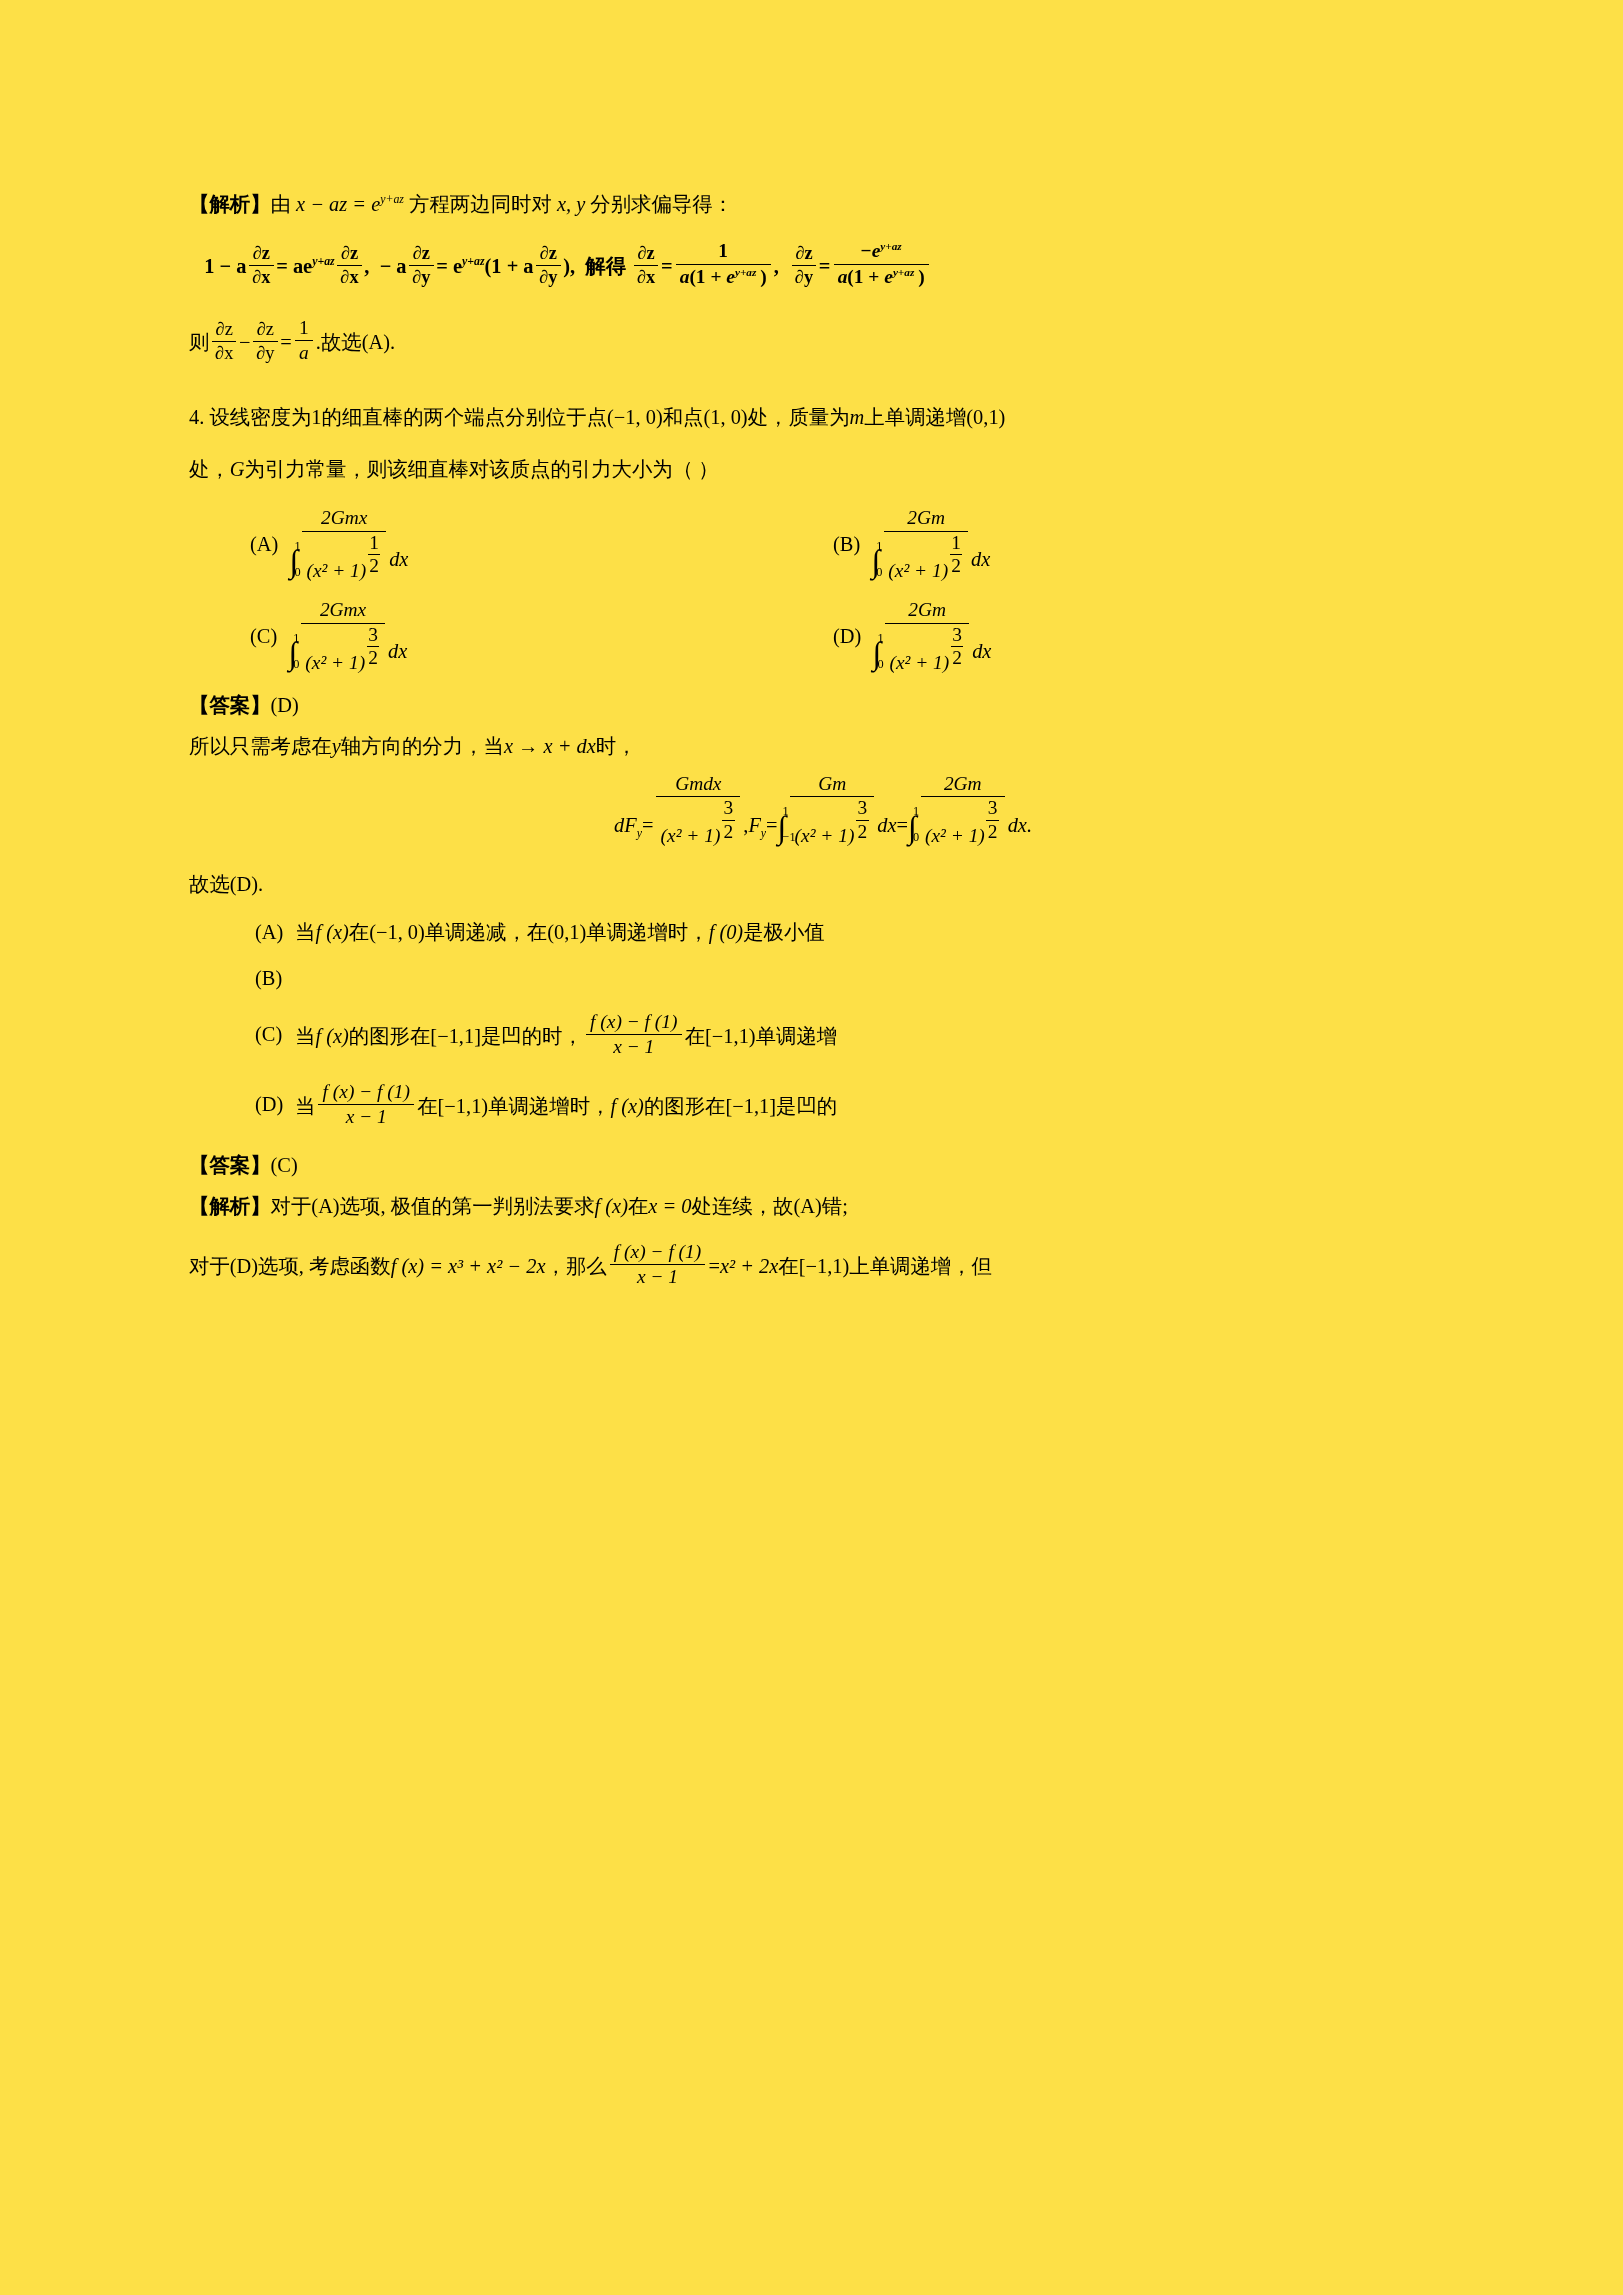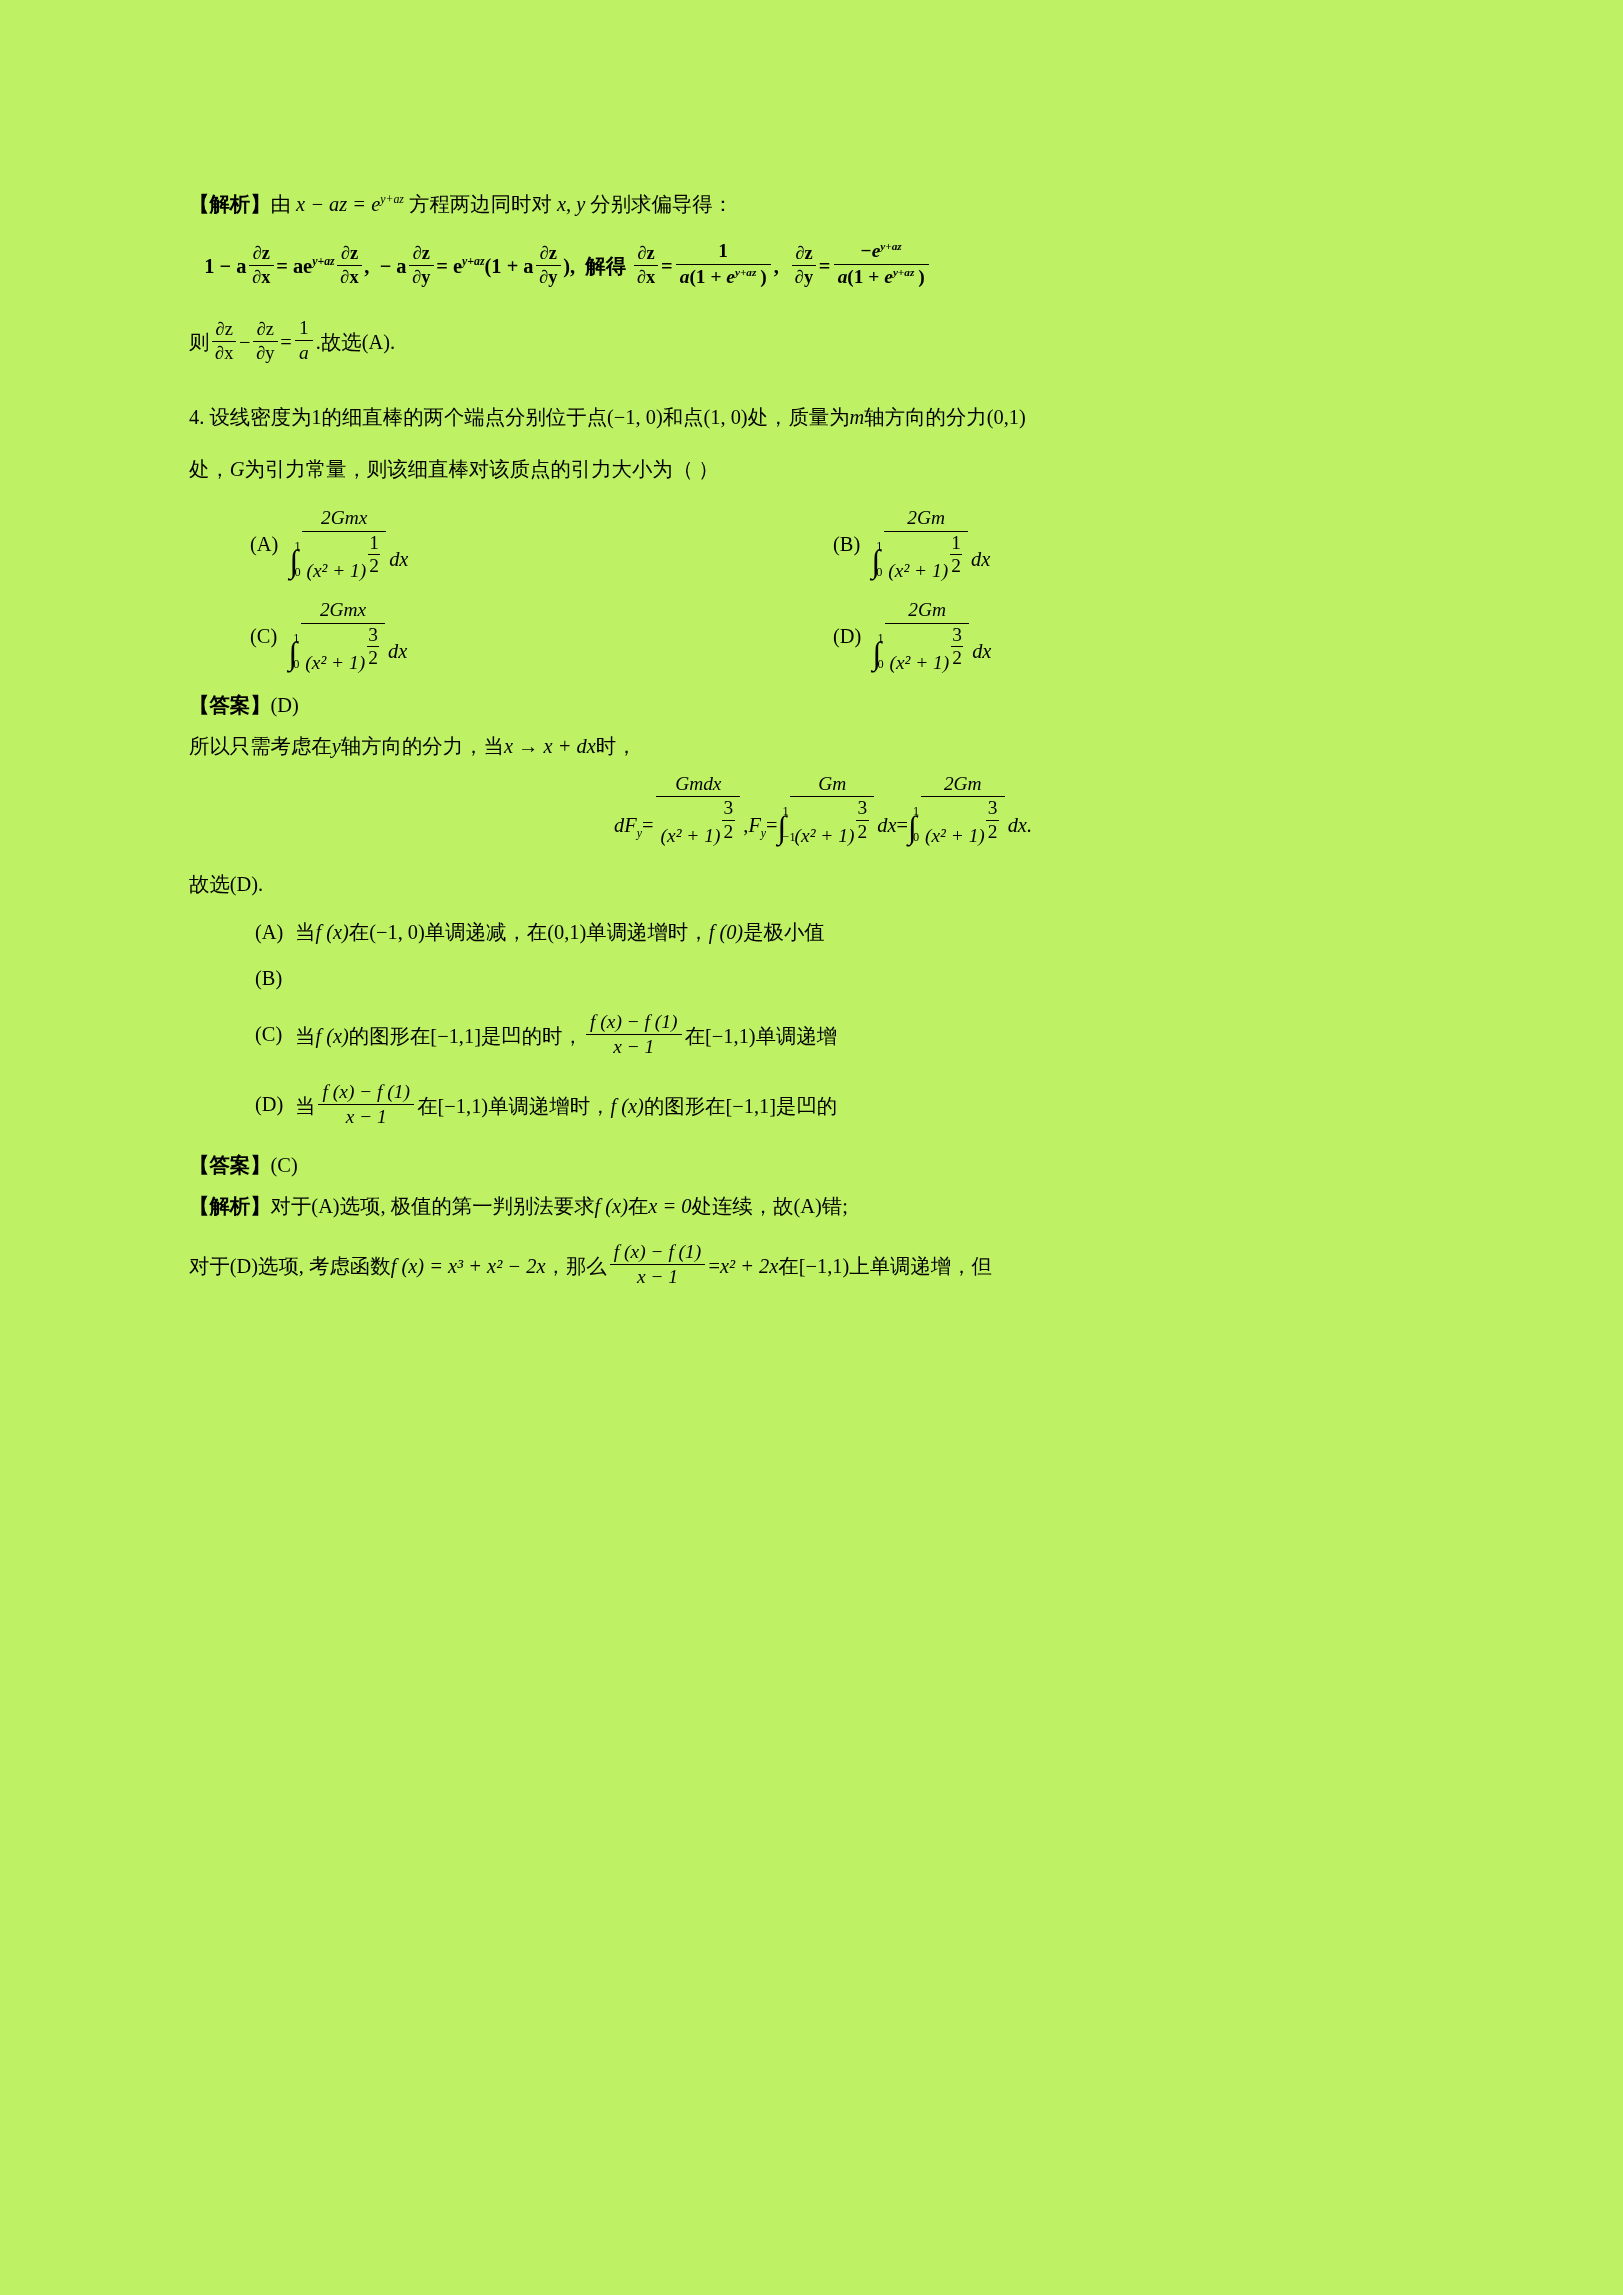--- a/index.html
+++ b/index.html
@@ -8,21 +8,21 @@
     background: #ffffff;
   }
   body {
     font-family: "Liberation Serif", serif;
     color: #000000;
   }
   .page {
     position: relative;
     width: 1623px;
     height: 2295px;
-    background: #bef264;
+    background: #fde047;
     box-sizing: border-box;
     padding: 189px 69px 0 189px;
   }
   .content {
     width: 1268px;
   }
 
   
   .block {
     font-size: 20.4px;
@@ -126,21 +126,21 @@
     <div class="spacer-sm"></div>
 
     <div class="block math">
       <span>则</span><span class="pd"><span class="n">∂z</span><span class="d">∂x</span></span><span>−</span><span class="pd"><span class="n">∂z</span><span class="d">∂y</span></span><span>=</span><span class="frac"><span class="n">1</span><span class="d"><span class="it">a</span></span></span><span>.故选(A).</span>
     </div>
 
     <div class="spacer"></div>
 
     <div class="qline">
       <span>4.</span>
-      <span>设线密度为</span><span class="num">1</span><span>的细直棒的两个端点分别位于点</span><span class="num">(−1, 0)</span><span>和点</span><span class="num">(1, 0)</span><span>处，质量为</span><span class="it">m</span><span>轴方向的分力</span><span class="num">(0,1)</span>
+      <span>设线密度为</span><span class="num">1</span><span>的细直棒的两个端点分别位于点</span><span class="num">(−1, 0)</span><span>和点</span><span class="num">(1, 0)</span><span>处，质量为</span><span class="it">m</span><span>上单调递增</span><span class="num">(0,1)</span>
     </div>
 
     <div class="qline">
       <span>处，</span><span class="it">G</span><span>为引力常量，则该细直棒对该质点的引力大小为（        ）</span>
     </div>
 
     <div class="optrow">
       <div class="cell">
         <span class="optlab">(A)</span>
         <span class="math">

